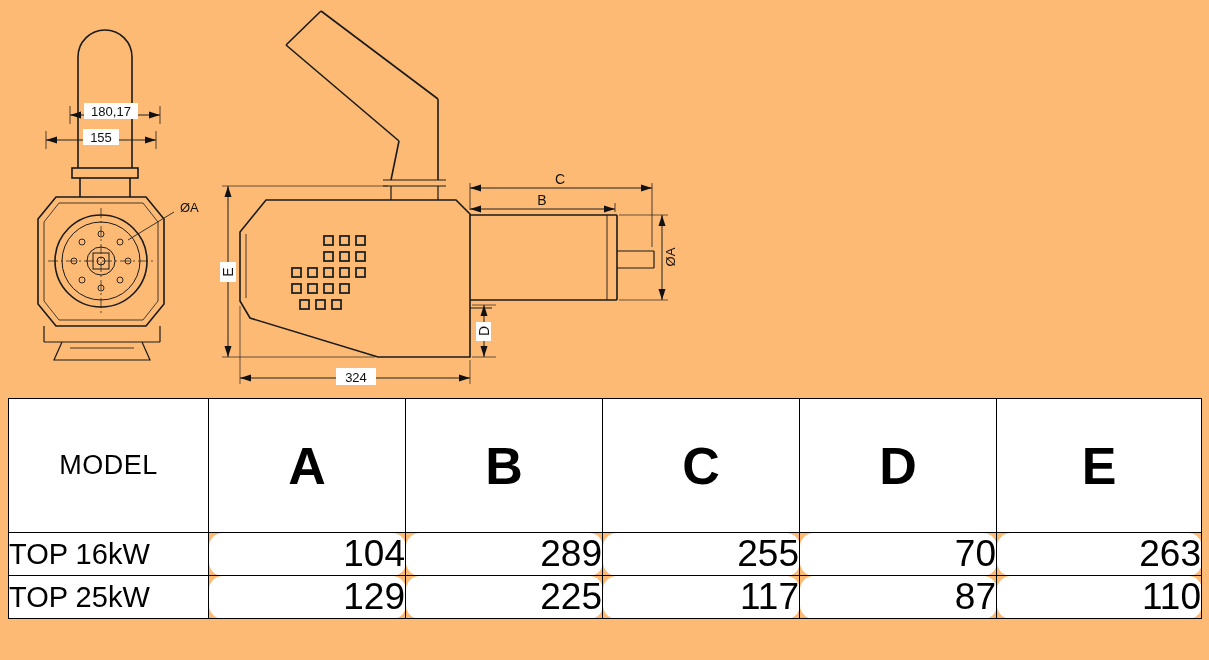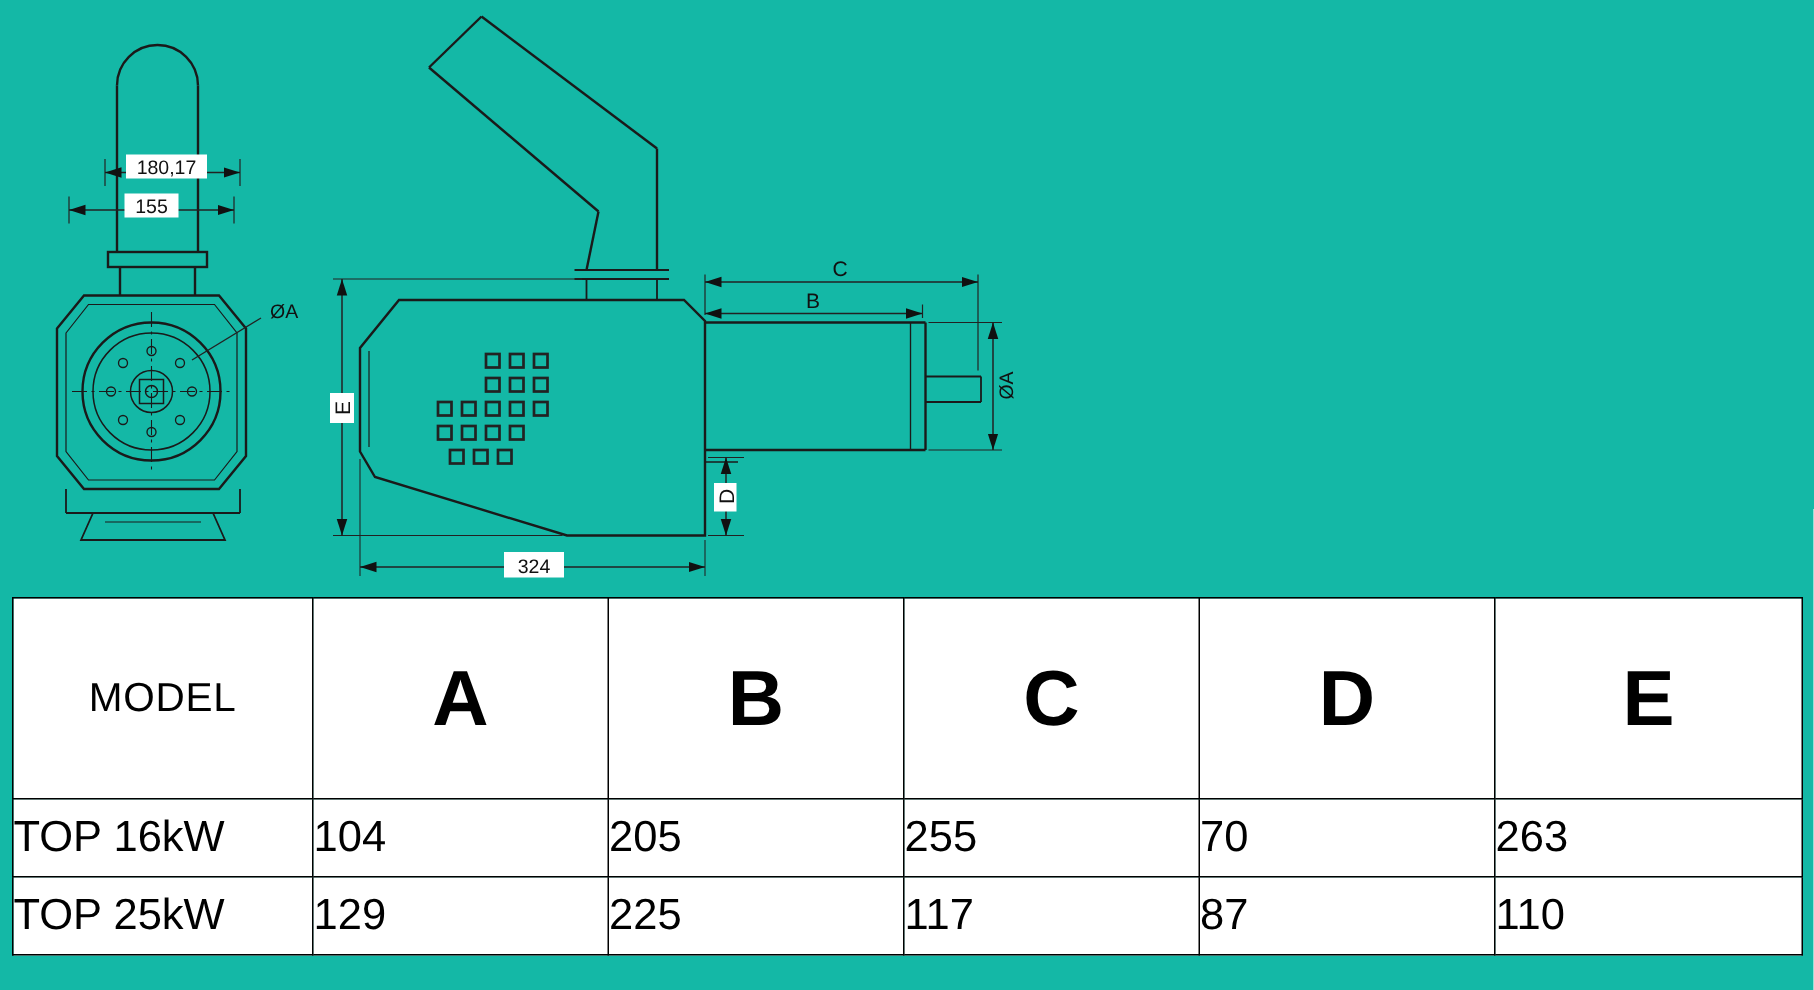--- a/index.html
+++ b/index.html
@@ -1,32 +1,32 @@
 <!DOCTYPE html>
 <html><head>
 <meta charset="utf-8">
 <style>
   html,body{margin:0;padding:0;background:#fff;}
   .canvas{
-    position:relative;width:1209px;height:660px;background:#14b8a6;overflow:hidden;
+    position:relative;width:1209px;height:660px;background:#fdba74;overflow:hidden;
     font-family:"Liberation Sans",sans-serif;color:#000;
   }
   .drawing-svg{position:absolute;left:0;top:0;}
   .dim-table{
     position:absolute;left:8px;top:398px;width:1193px;
     border-collapse:collapse;table-layout:fixed;
     font-family:"Liberation Sans",sans-serif;
   }
   .dim-table th,.dim-table td{border:1.5px solid #000;padding:0;background:#fff;}
   .dim-table thead tr{height:134px;}
-  .dim-table tbody tr{height:52px;}
+  .dim-table tbody tr{height:39px;}
   .model-h{font-size:27px;font-weight:400;text-align:center;letter-spacing:.5px;}
   .letter-h{font-size:52px;font-weight:700;text-align:center;}
   .model-c{font-size:29px;text-align:left;padding-left:14px;}
-  .value-c{font-size:29px;text-align:left;}
+  .value-c{font-size:37px;text-align:right;border-radius:14px;}
   svg text{font-family:"Liberation Sans",sans-serif;fill:#111;}
 </style>
 </head>
 <body>
 
 <div class="canvas">
 
   <svg class="drawing-svg" width="1209" height="397" viewBox="0 0 1209 397">
     <defs>
       <marker id="aE" markerWidth="12" markerHeight="8" refX="11" refY="4" orient="auto" markerUnits="userSpaceOnUse">
@@ -211,21 +211,21 @@
         <th class="letter-h">B</th>
         <th class="letter-h">C</th>
         <th class="letter-h">D</th>
         <th class="letter-h">E</th>
       </tr>
     </thead>
     <tbody>
       <tr>
         <td class="model-c">TOP 16kW</td>
         <td class="value-c">104</td>
-        <td class="value-c">205</td>
+        <td class="value-c">289</td>
         <td class="value-c">255</td>
         <td class="value-c">70</td>
         <td class="value-c">263</td>
       </tr>
       <tr>
         <td class="model-c">TOP 25kW</td>
         <td class="value-c">129</td>
         <td class="value-c">225</td>
         <td class="value-c">117</td>
         <td class="value-c">87</td>

